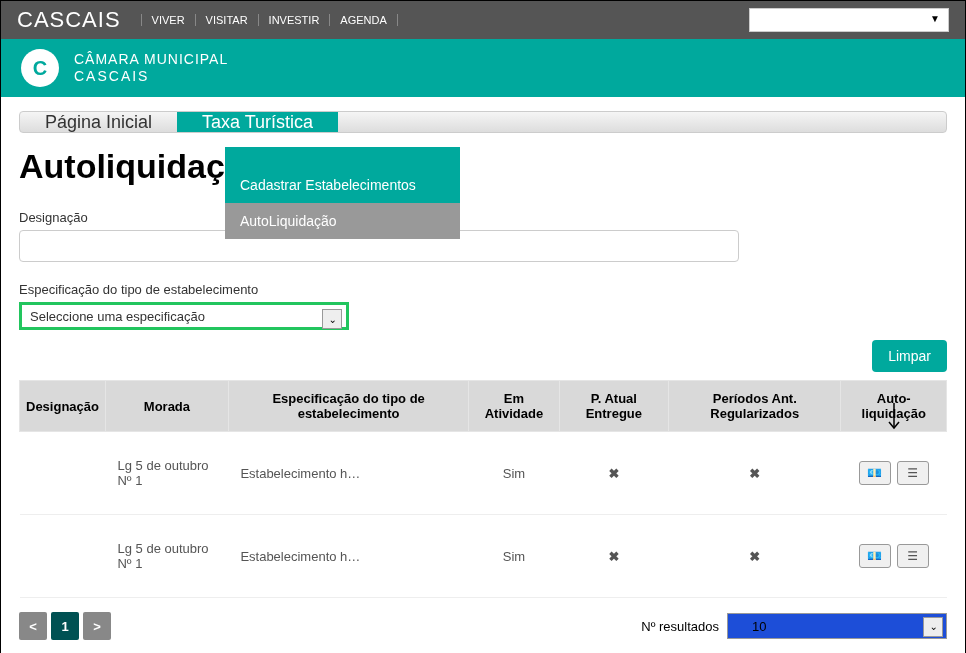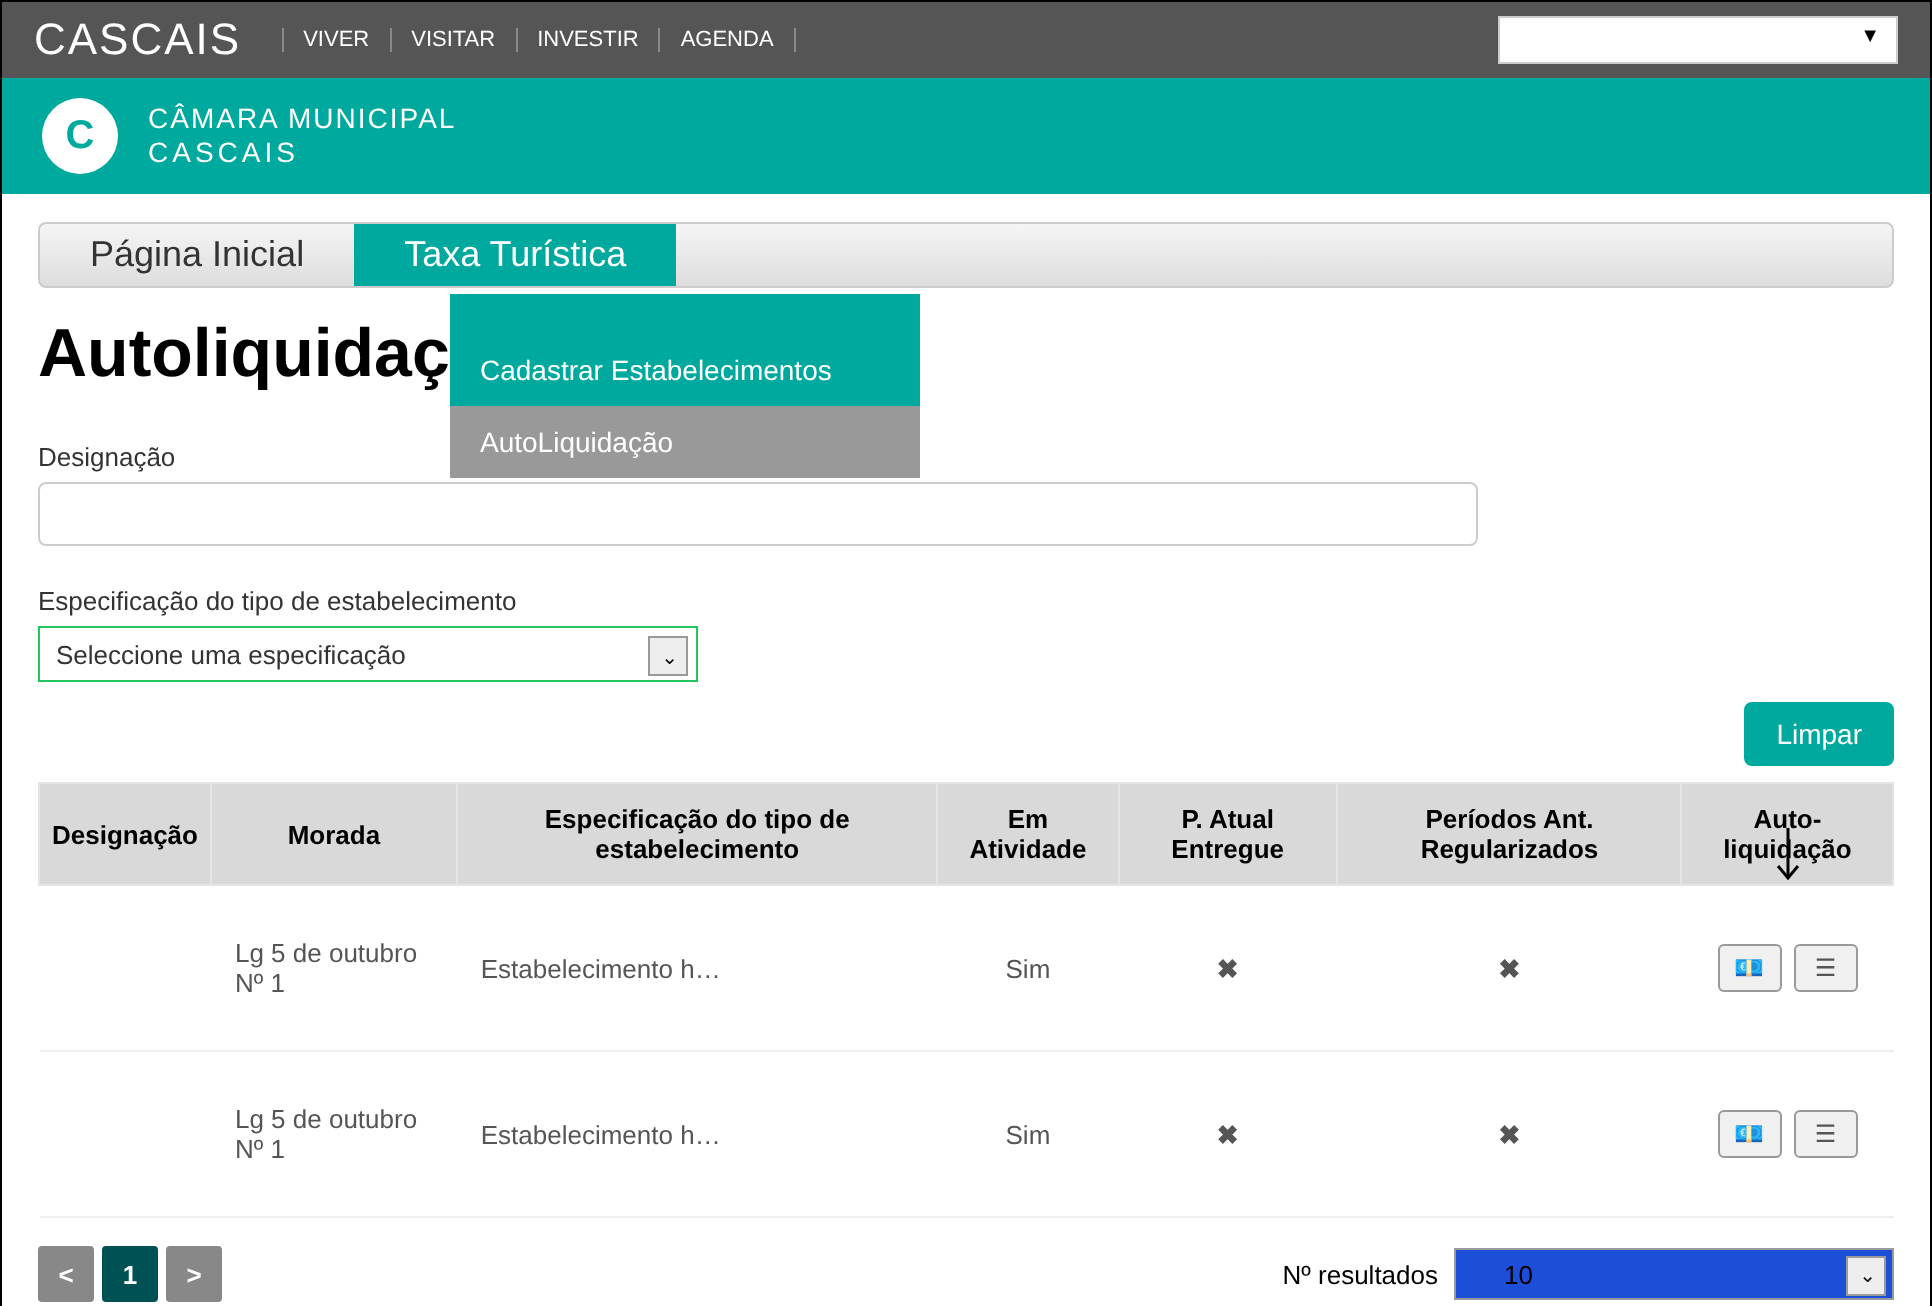--- a/index.html
+++ b/index.html
@@ -19,39 +19,39 @@
     .header { background: #00a99d; display: flex; align-items: center; padding: 10px 20px; height: 58px; }
     .header-icon { width: 38px; height: 38px; border-radius: 50%; background: #fff; display: flex; align-items: center; justify-content: center; margin-right: 15px; font-size: 20px; color: #00a99d; font-weight:bold;}
     .header-text { color: #fff; line-height: 1.2; }
     .header-text .l1 { font-size: 14px; font-weight: 400; letter-spacing: 1px;}
     .header-text .l2 { font-size: 14px; font-weight: 300; letter-spacing: 2px;}
 
     
     .main { padding: 14px 18px; position: relative; }
 
     
-    .tabs-row { display: flex; background: linear-gradient(#f5f5f5,#ddd); border: 1px solid #ccc; border-radius: 4px; height: 33px; align-items: stretch; text-align: center; }
+    .tabs-row { display: flex; background: linear-gradient(#f5f5f5,#ddd); border: 1px solid #ccc; border-radius: 4px; height: 22px; align-items: stretch; text-align: center; }
     .tab { padding: 0 25px; display:flex; align-items:center; font-size: 18px; color: #333; cursor:pointer;}
     .tab.active { background: #00a99d; color: #fff; }
 
     
     .tab-dropdown { position: absolute; top: 50px; left: 224px; background: #00a99d; width: 235px; z-index: 100; padding-top: 20px; }
     .tab-dropdown-item { padding: 10px 15px; color: #fff; font-size: 14px; cursor:pointer;}
     .tab-dropdown-item.active { background: #999; }
 
     
     .breadcrumb { font-size: 11px; color: #666; margin-top: 8px; }
 
     
     .page-title { font-size: 34px; font-weight: bold; margin-top: 14px; margin-bottom: 24px; }
 
     
     .form-label { font-size: 13px; color: #333; margin-bottom: 5px; display:block; }
     .text-input { width: 720px; height: 32px; border: 1px solid #ccc; border-radius: 4px; padding: 0 8px; margin-bottom: 20px; }
-    .select-wrap { width: 330px; height: 28px; border: 1px solid #22c55e; display:flex; align-items:center; padding: 0 8px; position: relative; background:#fff;}
+    .select-wrap { width: 330px; height: 28px; border: 3px solid #22c55e; display:flex; align-items:center; padding: 0 8px; position: relative; background:#fff;}
     .select-wrap::after { content: ''; position:absolute; right:4px; top:4px; width:18px; height:18px; border:1px solid #999; background:#eee;}
     .select-caret { position:absolute; right:9px; top:9px; font-size:10px; z-index:2;}
 
     
     .btn { background: #00a99d; color: #fff; border: none; border-radius: 4px; padding: 8px 16px; font-size: 14px; cursor:pointer;}
     .btn-row { display:flex; justify-content:flex-end; gap:8px; margin-top: 10px; margin-bottom: 8px;}
 
     
     .table { width: 100%; border-collapse: collapse; margin-top: 4px; }
     .table th { background: #d9d9d9; font-size: 13px; font-weight: bold; padding: 10px 6px; border: 1px solid #e5e5e5; text-align:center;}

